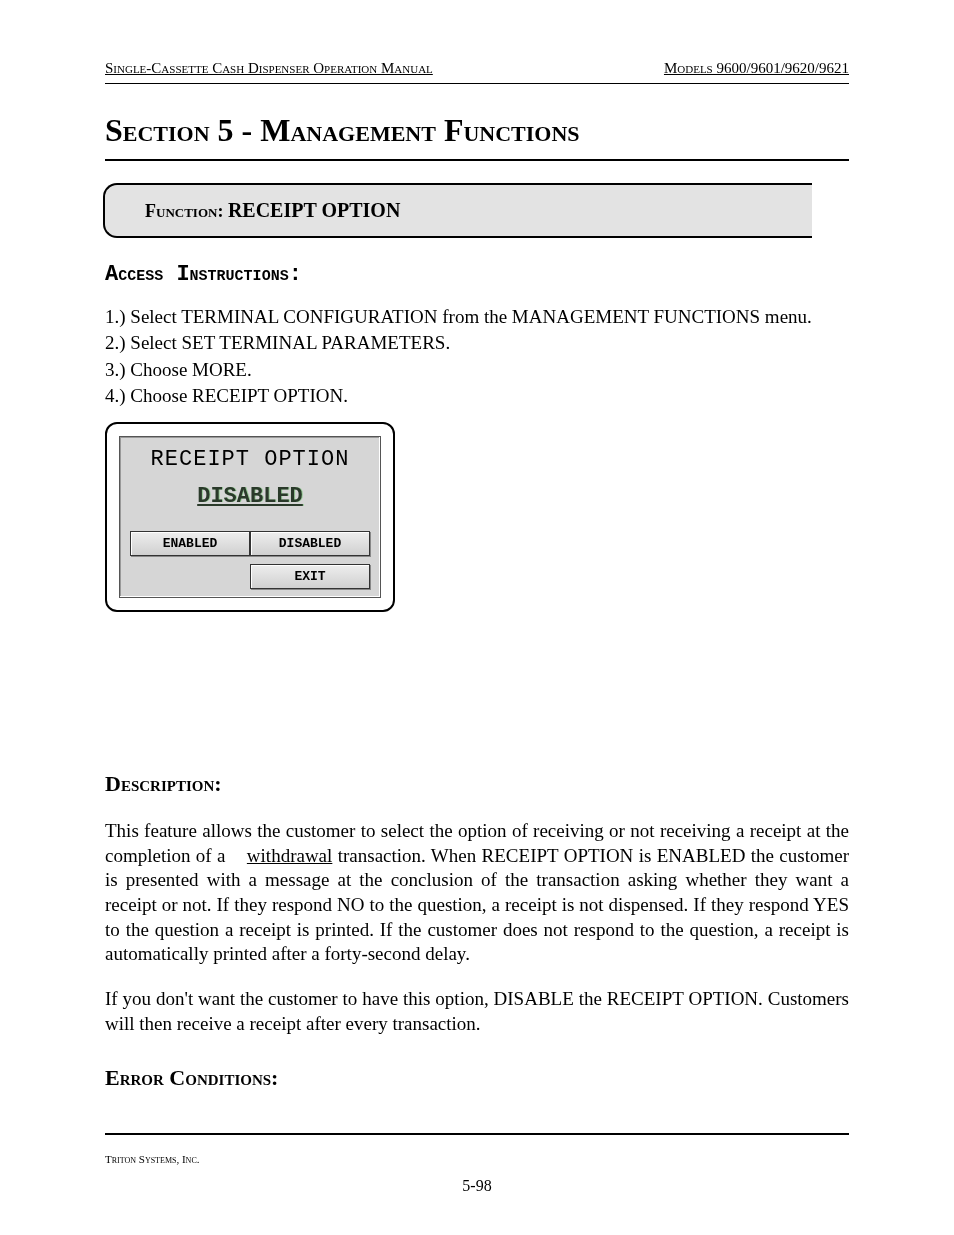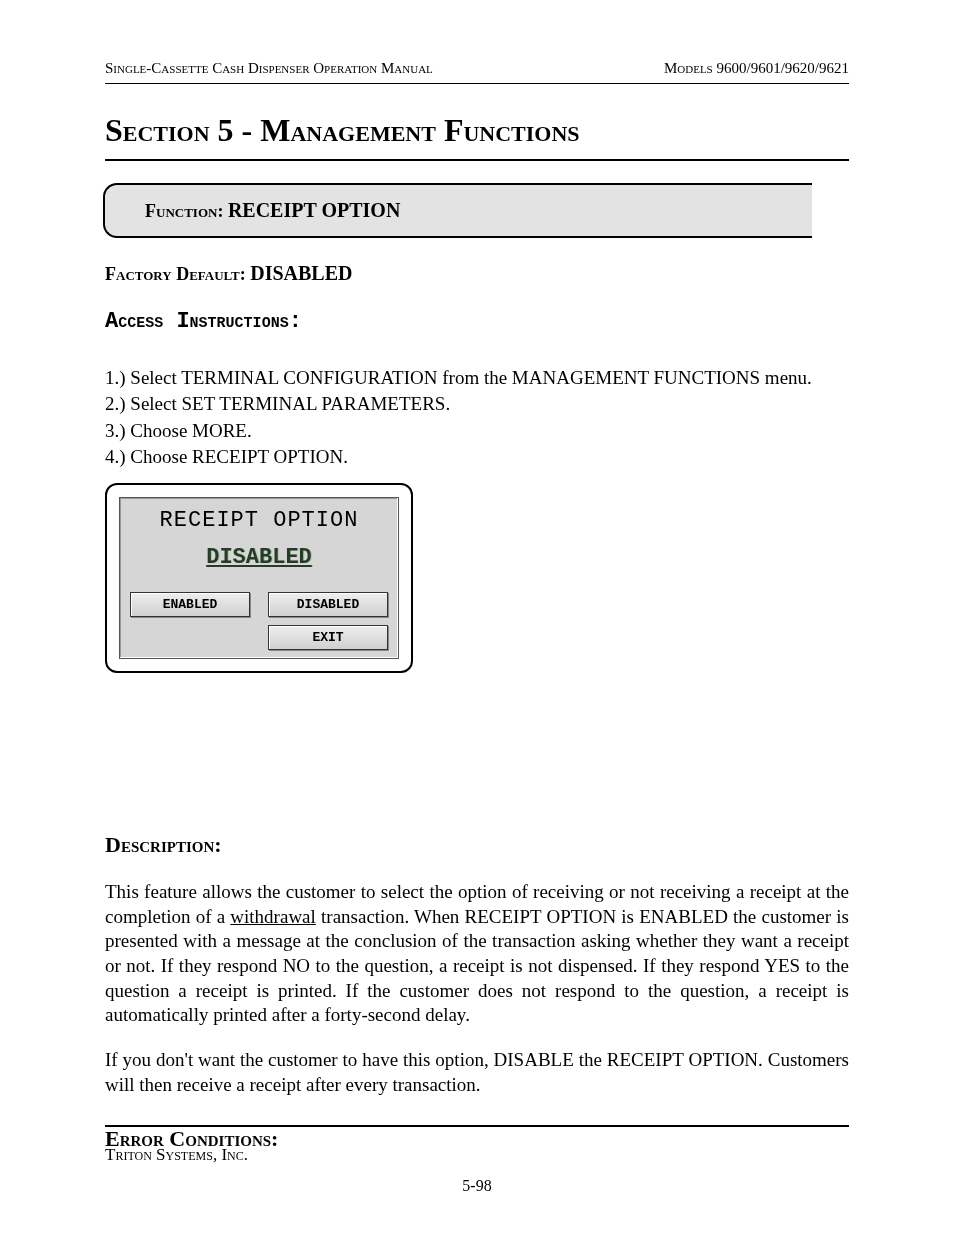--- a/index.html
+++ b/index.html
@@ -1,54 +1,54 @@
 <!DOCTYPE html>
 <html><head>
 <meta charset="utf-8">
 <style>
   * { box-sizing: border-box; margin: 0; padding: 0; }
   html, body { width: 954px; height: 1235px; background: #fff; font-family: "Times New Roman", Times, serif; color: #000; }
   .page { position: relative; width: 954px; height: 1235px; padding: 60px 105px 40px 105px; }
-  .hdr { display: flex; justify-content: space-between; font-size: 15px; font-variant: small-caps; margin-bottom: 6px; }
+  .hdr { display: flex; justify-content: space-between; font-size: 15px; font-variant: small-caps; margin-bottom: 6px; text-decoration: underline; }
   .hdr-rule { border-top: 1px solid #000; margin-bottom: 28px; }
   .section-title { font-size: 32px; font-weight: bold; font-variant: small-caps; margin-bottom: 10px; }
   .title-rule { border-top: 2px solid #000; margin-bottom: 22px; }
 
   .topwrap { display: flex; align-items: flex-start; gap: 12px; flex-direction: column; }
   .leftcol { flex: 1 1 auto; }
   .rightcol { flex: 0 0 320px; }
 
   .fnbox { background: #e3e3e3; border: 2px solid #000; border-radius: 14px 0 0 14px; border-right: none; padding: 14px 16px 14px 40px; margin-left: -2px; }
   .fnlabel { font-weight: bold; font-variant: small-caps; font-size: 18px; }
   .fnname  { font-weight: bold; font-size: 20px; }
 
   .sub { font-variant: small-caps; font-weight: bold; font-size: 18px; margin-top: 24px; }
   .sub2 { font-variant: small-caps; font-weight: bold; font-size: 22px; margin-top: 24px; font-family: Liberation Mono, monospace; }
   .defval { font-weight: bold; font-size: 20px; }
 
-  ol.steps { list-style: none; margin-top: 32px; font-size: 19px; line-height: 1.28; }
+  ol.steps { list-style: none; margin-top: 18px; font-size: 19px; line-height: 1.28; }
   ol.steps li { padding-left: 36px; text-indent: -36px; margin-bottom: 2px; }
 
   .screen { border: 2px solid #000; border-radius: 12px; background: #fff; padding: 12px; }
   .lcd { border: 1px solid #555; background: #d6d6d6; padding: 10px 10px 8px 10px; font-family: "Courier New", monospace; text-align: center; box-shadow: inset -1px -1px 0 #fff, inset 1px 1px 0 #999; }
   .lcd-title { font-size: 22px; letter-spacing: 1px; margin-bottom: 12px; }
   .lcd-status { font-size: 22px; font-weight: bold; text-decoration: underline; margin-bottom: 22px; color:#2a3a2a; text-shadow: 1px 0 0 #9c9; }
-  .btnrow { display: flex; gap: 18px; justify-content: center; margin-top: 8px; align-items: flex-end; }
+  .btnrow { display: flex; justify-content: center; margin-top: 8px; align-items: flex-end; }
   .btncol { width: 120px; display: flex; flex-direction: column; gap: 8px; align-items: stretch; }
   .lcdbtn { border: 1px solid #333; background: linear-gradient(#eee,#d0d0d0); font-family: "Courier New", monospace; font-size: 13px; font-weight: bold; padding: 4px 0; text-align: center; box-shadow: 1px 1px 0 #888, inset 1px 1px 0 #fff; }
   .lcdbtn.blank { visibility: hidden; }
 
   .body { font-size: 19px; line-height: 1.3; }
   .para { margin-top: 20px; text-align: justify; }
   .heading { font-variant: small-caps; font-weight: bold; font-size: 22px; margin-top: 28px; }
-  .u { text-decoration: underline; }
+  .u { text-decoration: underline; margin-left: 16px; }
 
   .footer { position: absolute; left: 105px; right: 105px; bottom: 40px; }
   .ftr-rule { border-top: 2px solid #000; margin-bottom: 18px; }
-  .ftr-company { font-variant: small-caps; font-size: 17px; }
+  .ftr-company { font-variant: small-caps; font-size: 11px; }
   .ftr-page { text-align: center; font-size: 16px; margin-top: 12px; }
 </style>
 </head>
 <body>
 
 <div class="page">
   <div class="hdr">
     <span>Single-Cassette Cash Dispenser Operation Manual</span>
     <span>Models 9600/9601/9620/9621</span>
   </div>
@@ -56,23 +56,20 @@
 
   <div class="section-title">Section 5 - Management Functions</div>
   <div class="title-rule"></div>
 
   <div class="topwrap">
     <div class="leftcol">
       <div class="fnbox">
         <span class="fnlabel">Function:  </span><span class="fnname">RECEIPT OPTION</span>
       </div>
 
-      <div class="sub">
-        <span>Factory Default: </span><span class="defval">DISABLED</span>
-      </div>
 
       <div class="sub2">Access Instructions:</div>
 
       <ol class="steps">
         <li>1.)  Select TERMINAL CONFIGURATION from the MANAGEMENT FUNCTIONS menu.</li>
         <li>2.)  Select SET TERMINAL PARAMETERS.</li>
         <li>3.)  Choose MORE.</li>
         <li>4.)  Choose RECEIPT OPTION.</li>
       </ol>
     </div>

